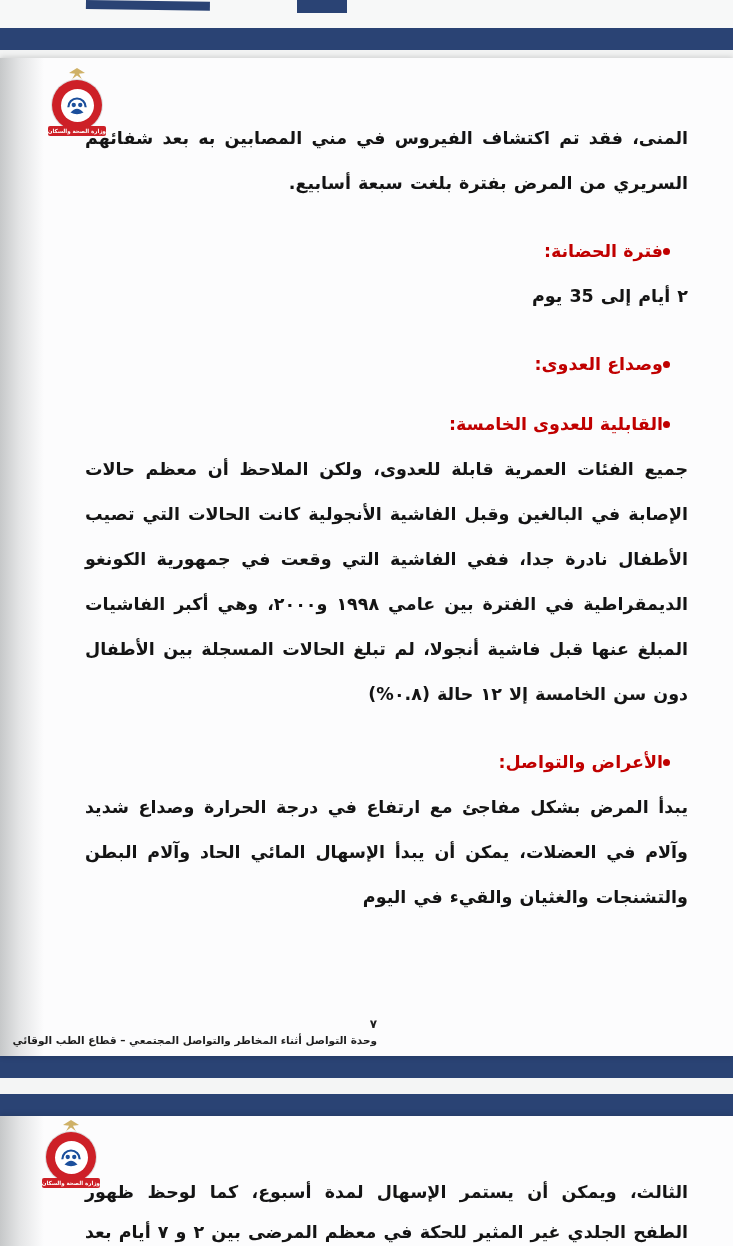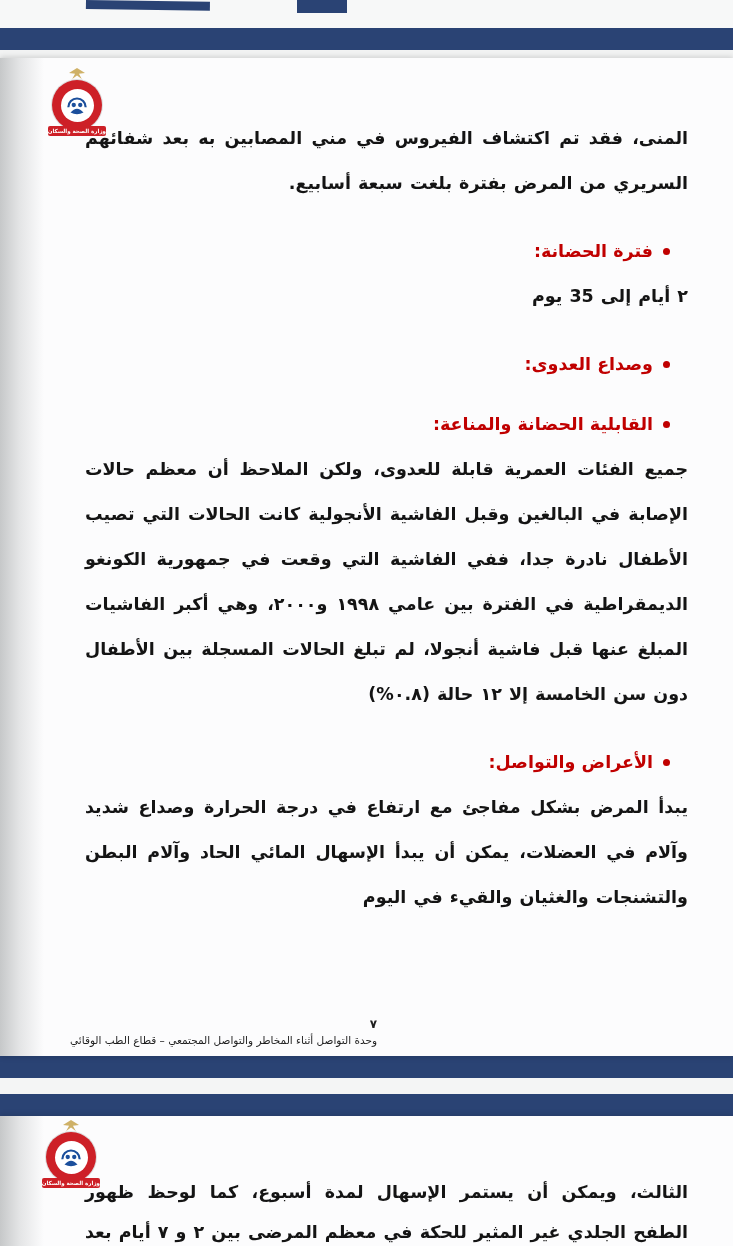--- a/index.html
+++ b/index.html
@@ -62,32 +62,32 @@
   .content {
     position:relative; direction:rtl; z-index:1;
     padding:58px 45px 0 85px;
     color:var(--text,#141414);
   }
   .body-text {
     font-size:17.5px; font-weight:700; line-height:45px;
     text-align:justify; word-spacing:1px;
   }
   .section-heading {
-    display:flex; align-items:center; gap:10px;
+    display:flex; align-items:center; 
     padding-right:18px; margin-top:30px; margin-bottom:8px;
     color:var(--red,#c00000); font-size:17.5px; font-weight:700; line-height:30px;
   }
   .bullet { width:7px; height:7px; border-radius:50%; background:var(--red,#c00000); flex:0 0 auto; }
   
   .footer {
     position:absolute; left:85px; bottom:8px; width:292px;
     direction:rtl; color:#1e1e1e; z-index:1;
   }
   .page-num { font-size:12px; font-weight:700; text-align:right; line-height:16px; }
-  .footer-line { font-size:10.5px; font-weight:400; white-space:nowrap; line-height:16px;padding-left:12px; }
+  .footer-line { font-size:10.5px; font-weight:700; white-space:nowrap; line-height:16px;padding-left:12px; }
   .page2 .body-text { line-height:40px; }
   .page2 .content { padding-top:56px; }
 </style>
 </head>
 <body>
 
 <div class="canvas">
 
   <div class="top-strip">
     <div class="frag frag1"></div>
@@ -128,21 +128,21 @@
       <div class="section">
         <div class="section-heading">
           <span class="bullet"></span>
           <span>وصداع العدوى:</span>
         </div>
       </div>
 
       <div class="section">
         <div class="section-heading">
           <span class="bullet"></span>
-          <span>القابلية الحضانة والمناعة:</span>
+          <span>القابلية للعدوى الخامسة:</span>
         </div>
         <p class="body-text">جميع الفئات العمرية قابلة للعدوى، ولكن الملاحظ أن معظم حالات الإصابة في البالغين وقبل الفاشية الأنجولية كانت الحالات التي تصيب الأطفال نادرة جدا، ففي الفاشية التي وقعت في جمهورية الكونغو الديمقراطية في الفترة بين عامي ١٩٩٨ و٢٠٠٠، وهي أكبر الفاشيات المبلغ عنها قبل فاشية أنجولا، لم تبلغ الحالات المسجلة بين الأطفال دون سن الخامسة إلا ١٢ حالة (٠.٨%)</p>
       </div>
 
       <div class="section">
         <div class="section-heading">
           <span class="bullet"></span>
           <span>الأعراض والتواصل:</span>
         </div>
         <p class="body-text">يبدأ المرض بشكل مفاجئ مع ارتفاع في درجة الحرارة وصداع شديد وآلام في العضلات، يمكن أن يبدأ الإسهال المائي الحاد وآلام البطن والتشنجات والغثيان والقيء في اليوم</p>

